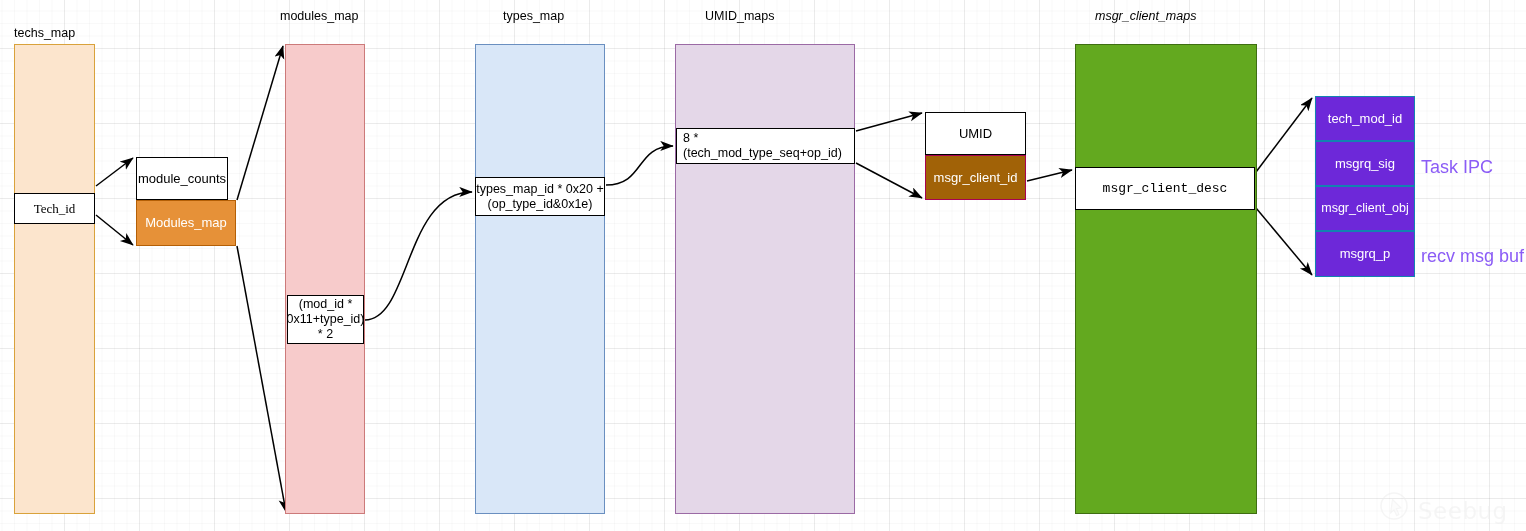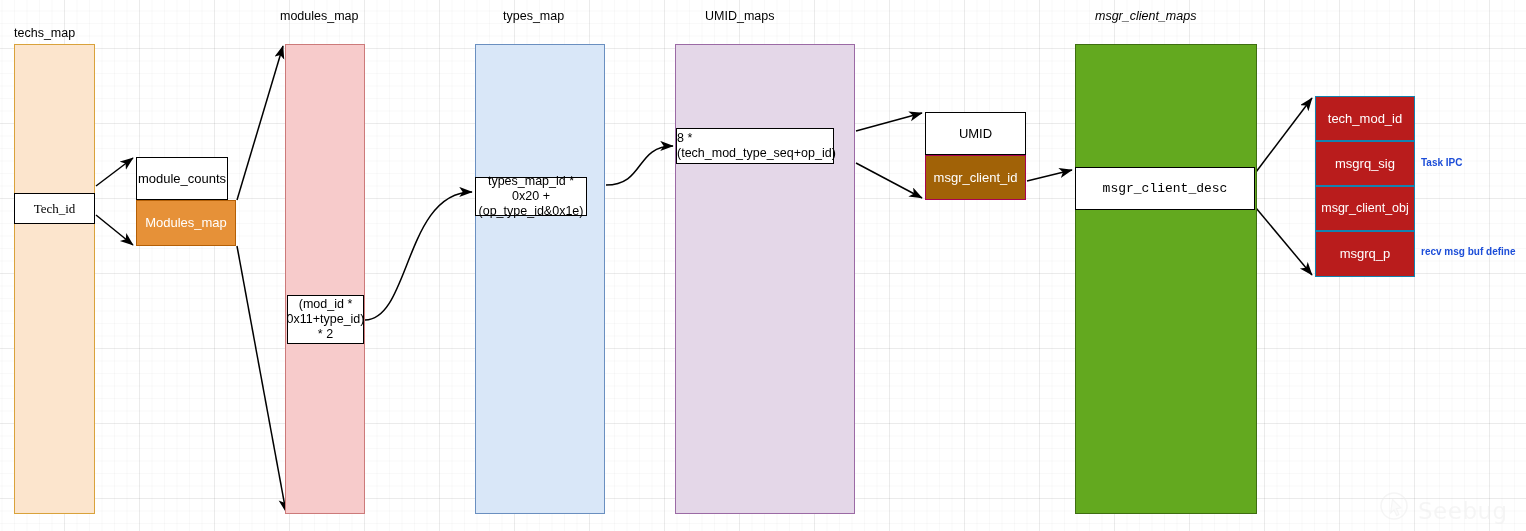--- a/index.html
+++ b/index.html
@@ -38,39 +38,39 @@
 
   
   .box{
     position:absolute;box-sizing:border-box;
     background:#ffffff;border:1.6px solid #000;
     display:flex;align-items:center;justify-content:center;text-align:center;
     font-size:13px;color:#000;line-height:1.18;
   }
   .box.fill-orange{background:#E69138;border-color:#B45F06;color:#ffffff;}
   .box.fill-pink  {background:#a16207;border-color:#A80250;color:#ffffff;text-align:center;}
-  .box.fill-blue  {background:#b91c1c;border-color:#1283B0;color:#ffffff;}
+  .box.fill-blue  {background:#6d28d9;border-color:#1283B0;color:#ffffff;}
 
   .b-techid      {left:14px;  top:193px; width:81px;  height:31px;font-family:Liberation Serif, serif;}
   .b-modcounts   {left:136px; top:157px; width:92px; height:43px;}
   .b-modulesmap  {left:136px; top:200px; width:100px; height:46px;}
   .b-modidcalc   {left:287px; top:295px; width:77px;  height:49px; font-size:12.5px;}
-  .b-typescalc   {left:475px; top:177px; width:112px; height:39px; font-size:12.5px;}
-  .b-umidcalc    {left:676px; top:128px; width:158px; height:36px; font-size:12.5px; justify-content:flex-start; text-align:left;}
+  .b-typescalc   {left:475px; top:177px; width:130px; height:39px; font-size:12.5px;}
+  .b-umidcalc    {left:676px; top:128px; width:179px; height:36px; font-size:12.5px; justify-content:flex-start; padding-left:6px; text-align:left;}
   .b-umid        {left:925px; top:112px; width:101px; height:43px;}
   .b-msgrclid    {left:925px; top:155px; width:101px; height:45px;}
   .b-msgrdesc    {left:1075px;top:167px; width:180px; height:43px;font-family:Liberation Mono, monospace;}
 
   .b-techmodid   {left:1315px;top:96px;  width:100px; height:45px;}
   .b-msgrqsig    {left:1315px;top:141px; width:100px; height:45px;}
   .b-msgrclobj   {left:1315px;top:186px; width:100px; height:45px; font-size:12.5px;}
   .b-msgrqp      {left:1315px;top:231px; width:100px; height:46px;}
 
   
-  .note{position:absolute;font-size:10px;color:#1d4ed8;white-space:nowrap;font-weight:bold;}
+  .note{position:absolute;font-size:18px;color:#8b5cf6;white-space:nowrap;}
   .n-taskipc  {left:1421px;top:157px;}
   .n-recvmsg  {left:1421px;top:246px;}
 
   
   #watermark{
     position:absolute;left:1378px;top:478px;width:140px;height:46px;
     display:flex;align-items:flex-end;gap:6px;opacity:0.5;
   }
   #watermark .wm-text{
     font-size:23px;color:#EDEDED;letter-spacing:0.5px;

